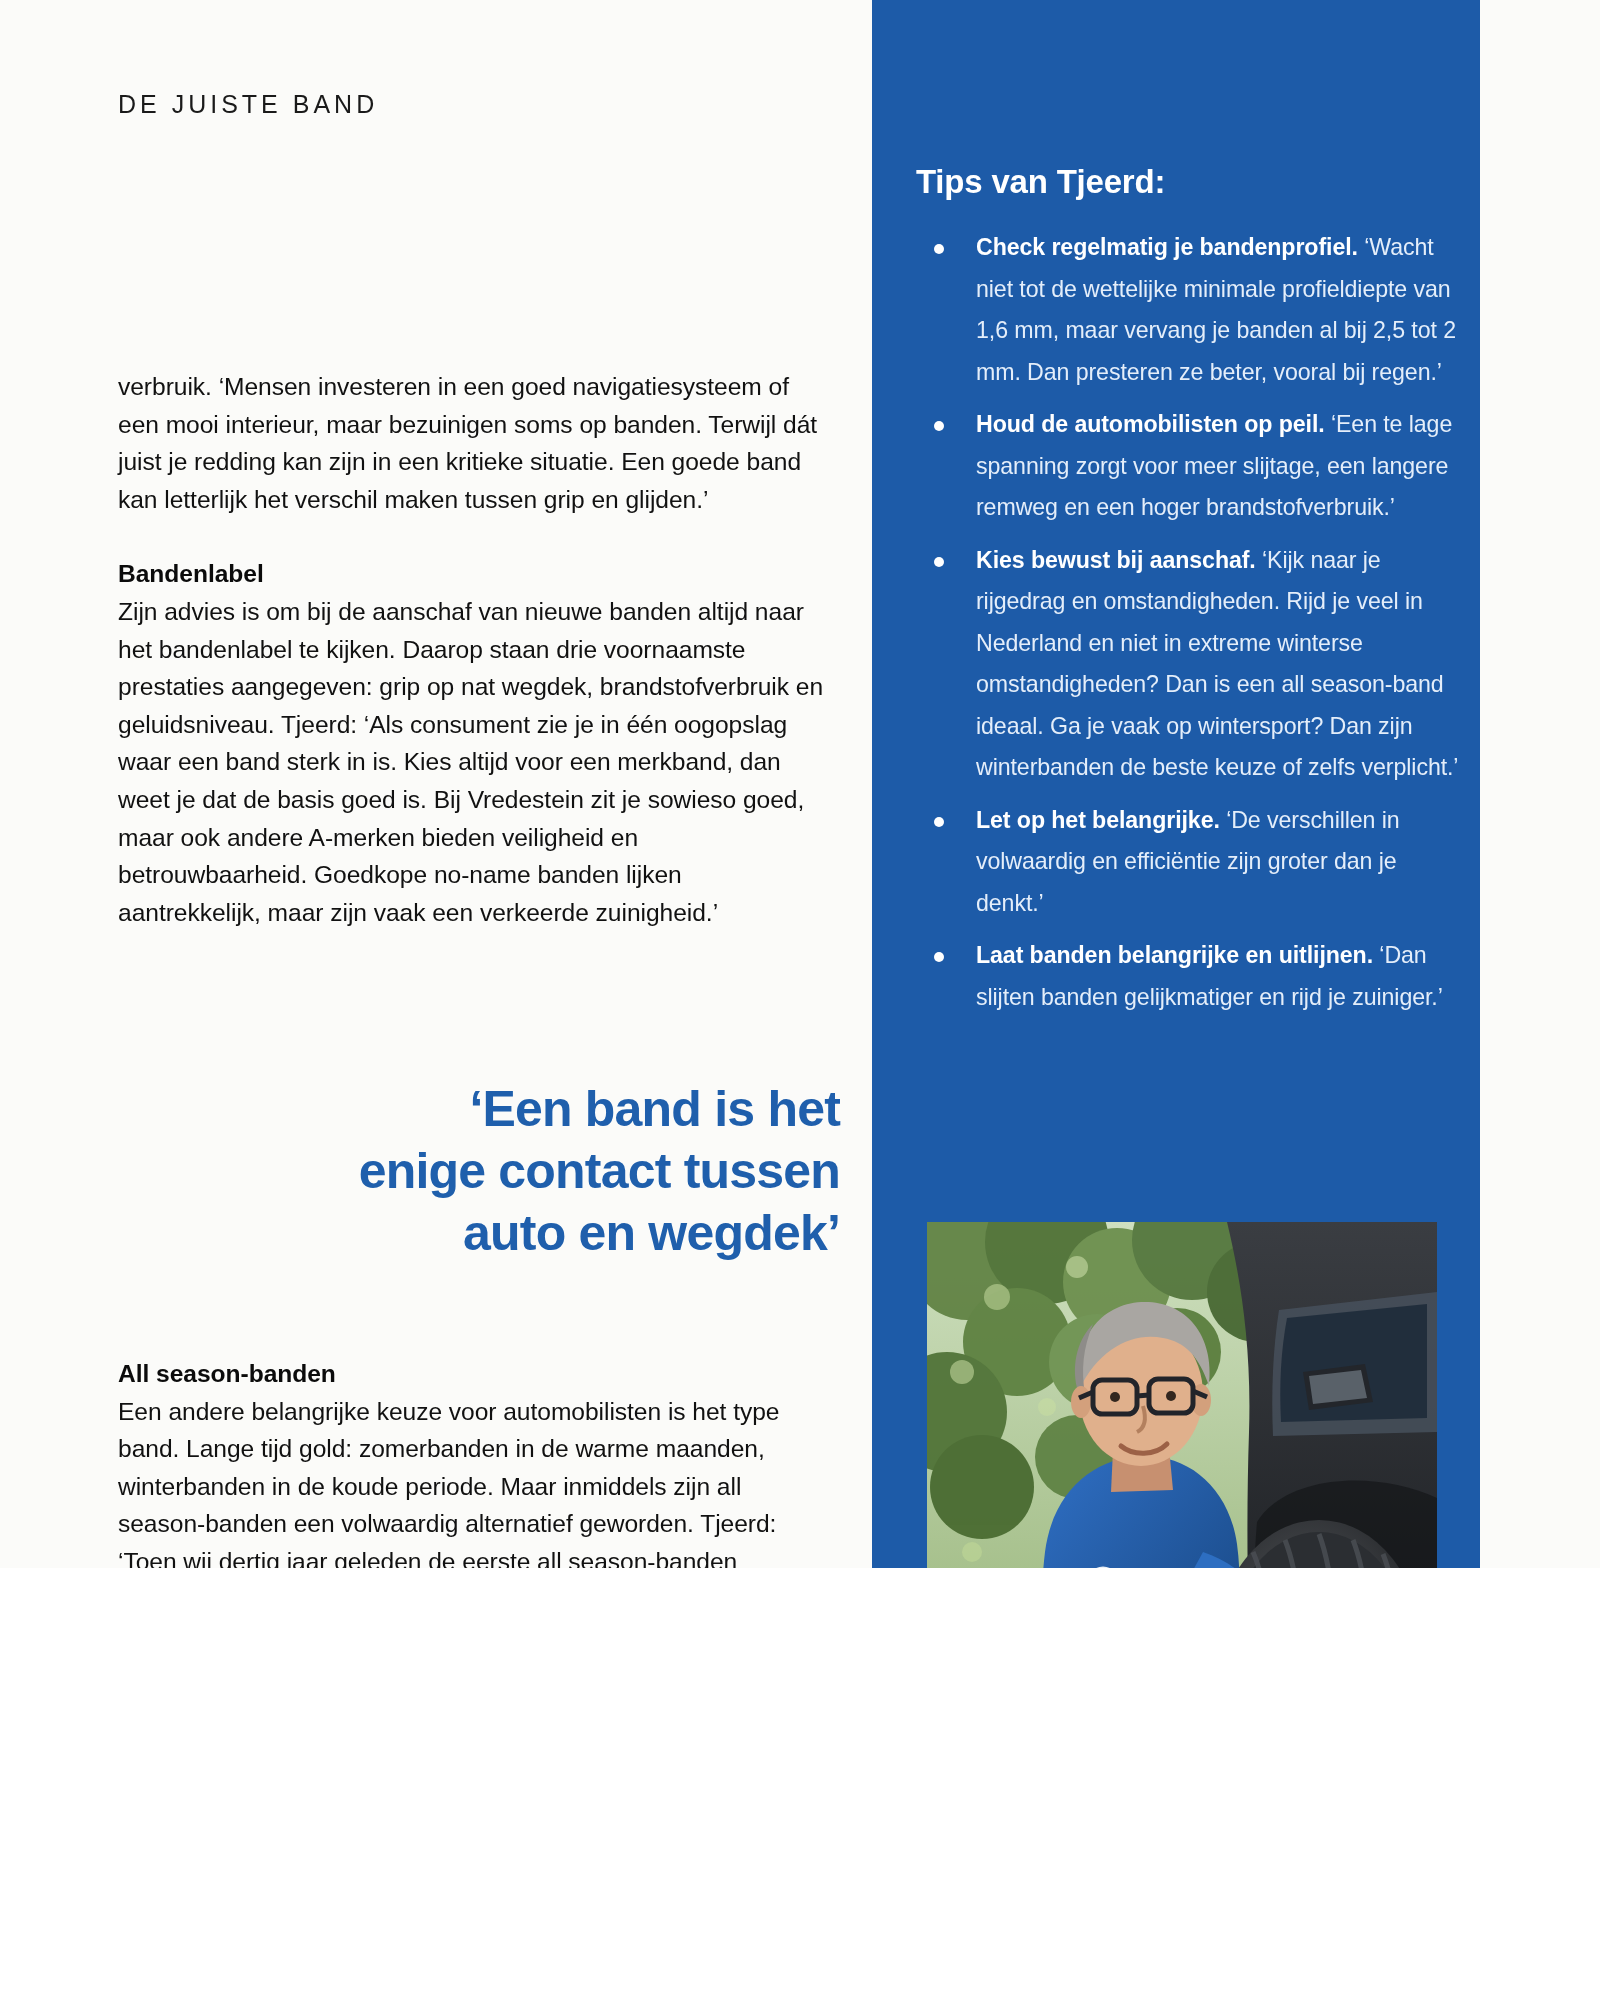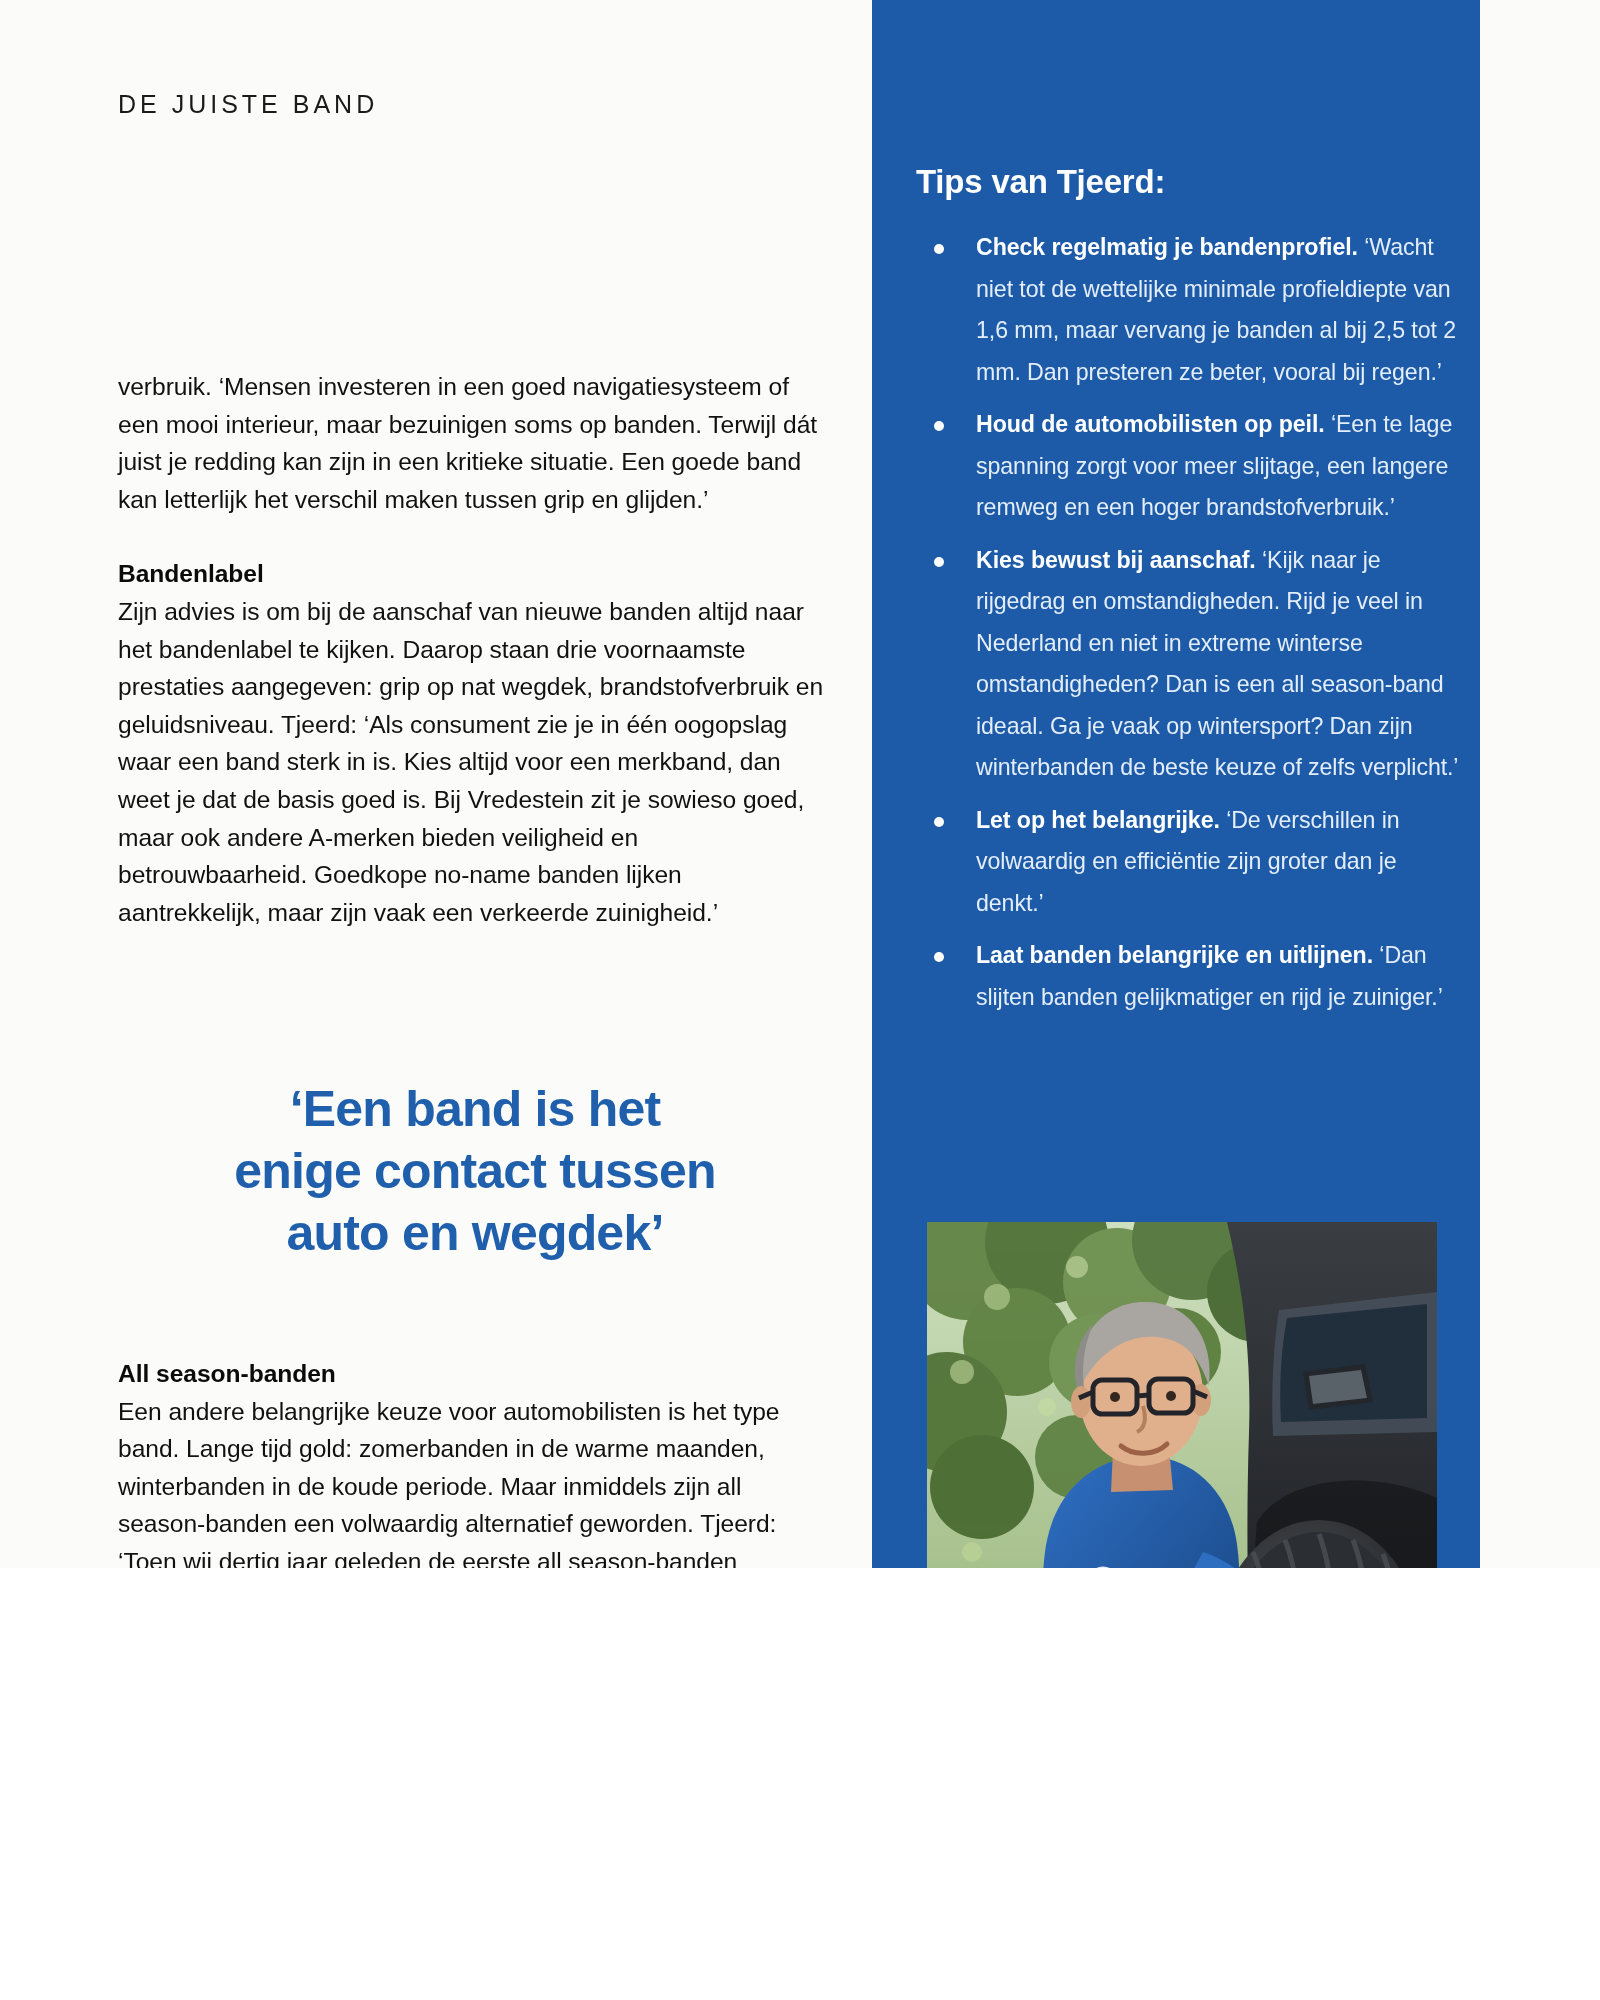--- a/index.html
+++ b/index.html
@@ -70,21 +70,21 @@
     padding-top: 37px;
     letter-spacing: -0.05px;
   }
 
   
   .pullquote {
     position: absolute;
     left: 110px;
     top: 1078px;
     width: 730px;
-    text-align: center;
+    text-align: right;
     color: #1f5fac;
     font-size: 50px;
     line-height: 62px;
     font-weight: bold;
     letter-spacing: -0.8px;
   }
 
   .pullquote .pq-line {
     display: block;
     white-space: nowrap;

